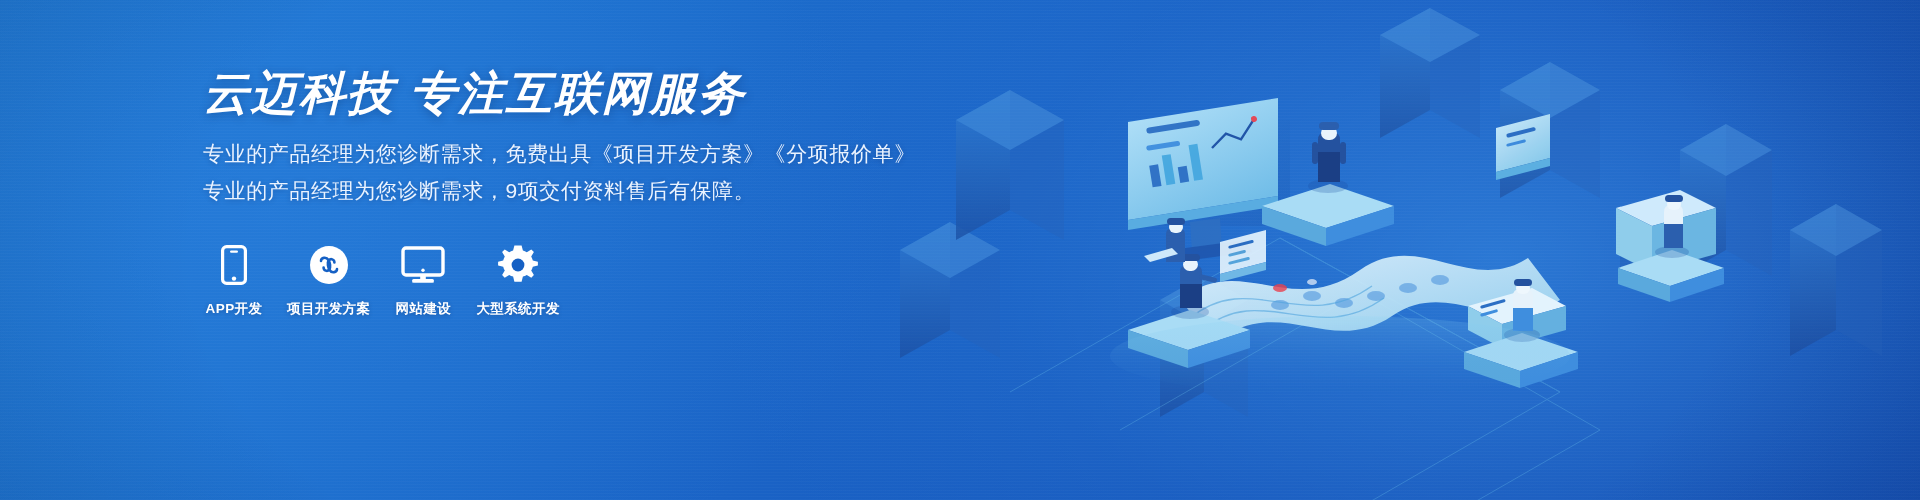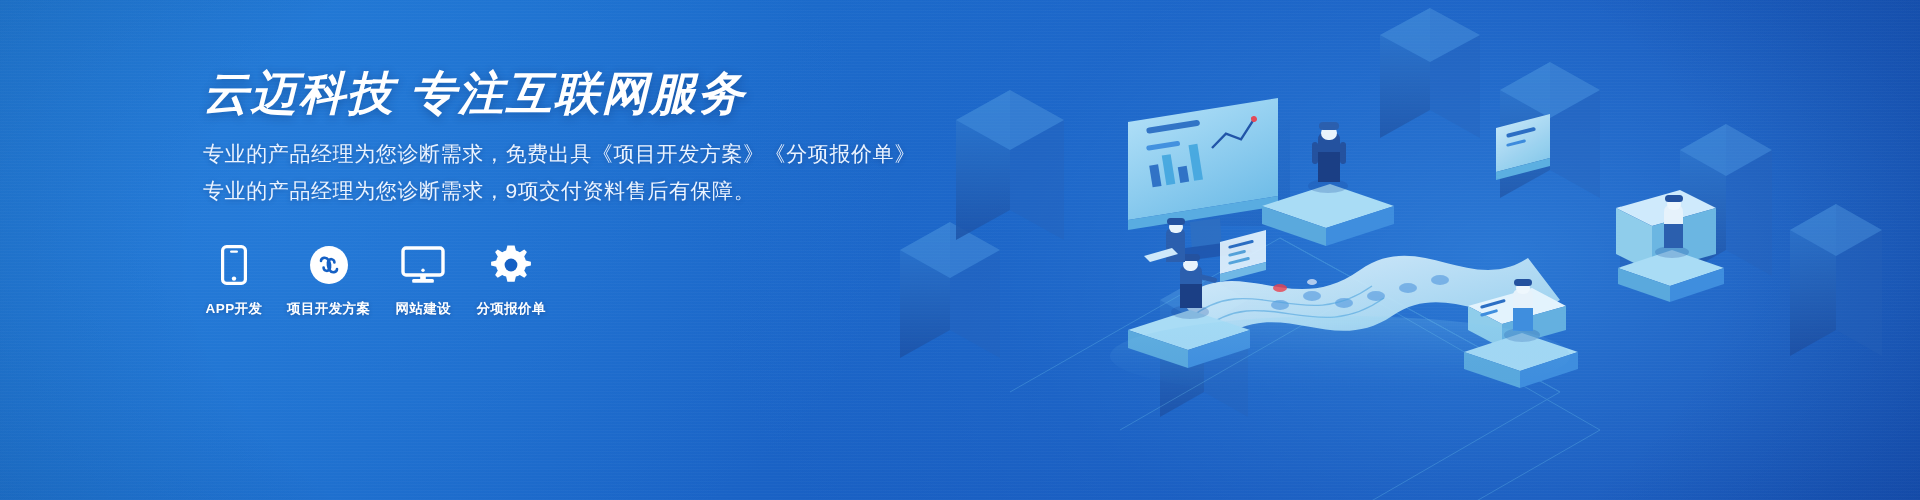--- a/index.html
+++ b/index.html
@@ -355,19 +355,19 @@
         <span class="lbl">网站建设</span>
       </div>
 
       <div class="service">
         <span class="ico">
           <svg width="42" height="42" viewBox="0 0 42 42">
             <path d="M21 1.5 l3.6 0 1.3 5.1 a14.8 14.8 0 0 1 3.9 1.6 l4.5-2.7 2.6 2.6 -2.7 4.5 a14.8 14.8 0 0 1 1.6 3.9 l5.1 1.3 0 3.6 -5.1 1.3 a14.8 14.8 0 0 1 -1.6 3.9 l2.7 4.5 -2.6 2.6 -4.5-2.7 a14.8 14.8 0 0 1 -3.9 1.6 l-1.3 5.1 -3.6 0 -3.6 0 -1.3-5.1 a14.8 14.8 0 0 1 -3.9-1.6 l-4.5 2.7 -2.6-2.6 2.7-4.5 a14.8 14.8 0 0 1 -1.6-3.9 l-5.1-1.3 0-3.6 5.1-1.3 a14.8 14.8 0 0 1 1.6-3.9 l-2.7-4.5 2.6-2.6 4.5 2.7 a14.8 14.8 0 0 1 3.9-1.6 l1.3-5.1 z" fill="#ffffff"></path>
             <circle cx="21" cy="21" r="6.4" fill="#1560c4"></circle>
           </svg>
         </span>
-        <span class="lbl">分项报价单</span>
+        <span class="lbl">大型系统开发</span>
       </div>
 
     </div>
   </div>
 
 </div>
 
 </body></html>

